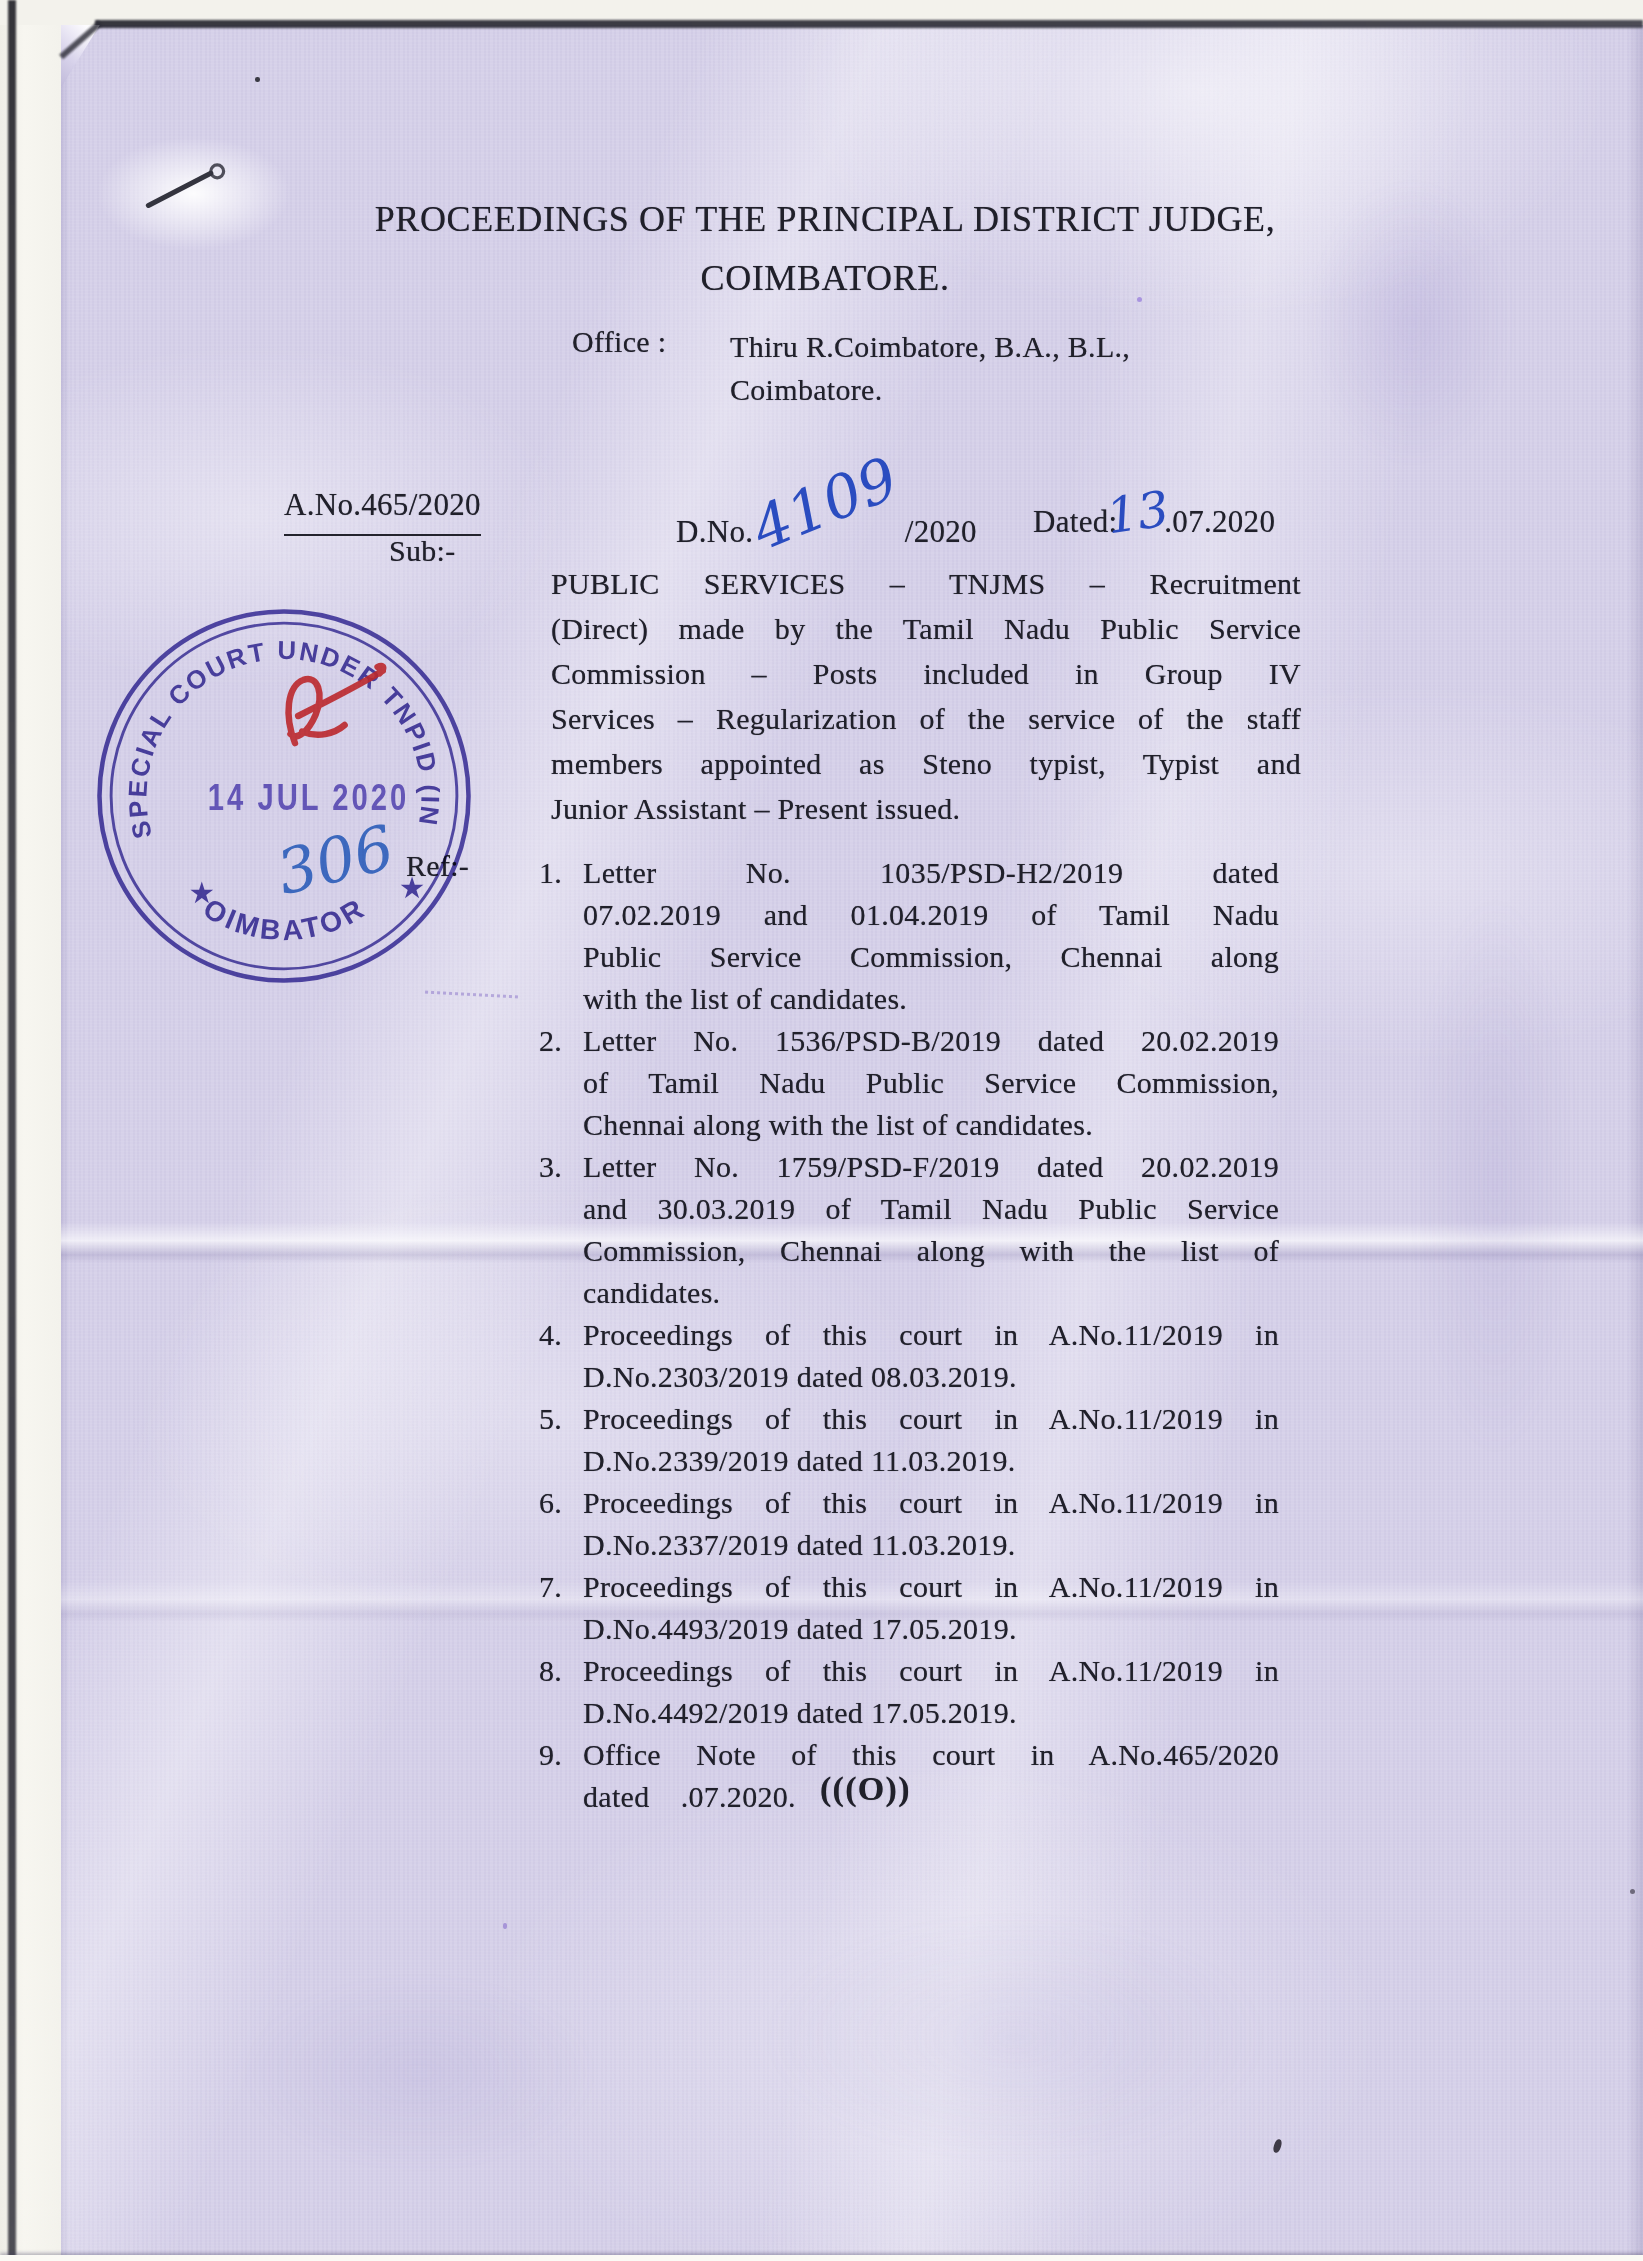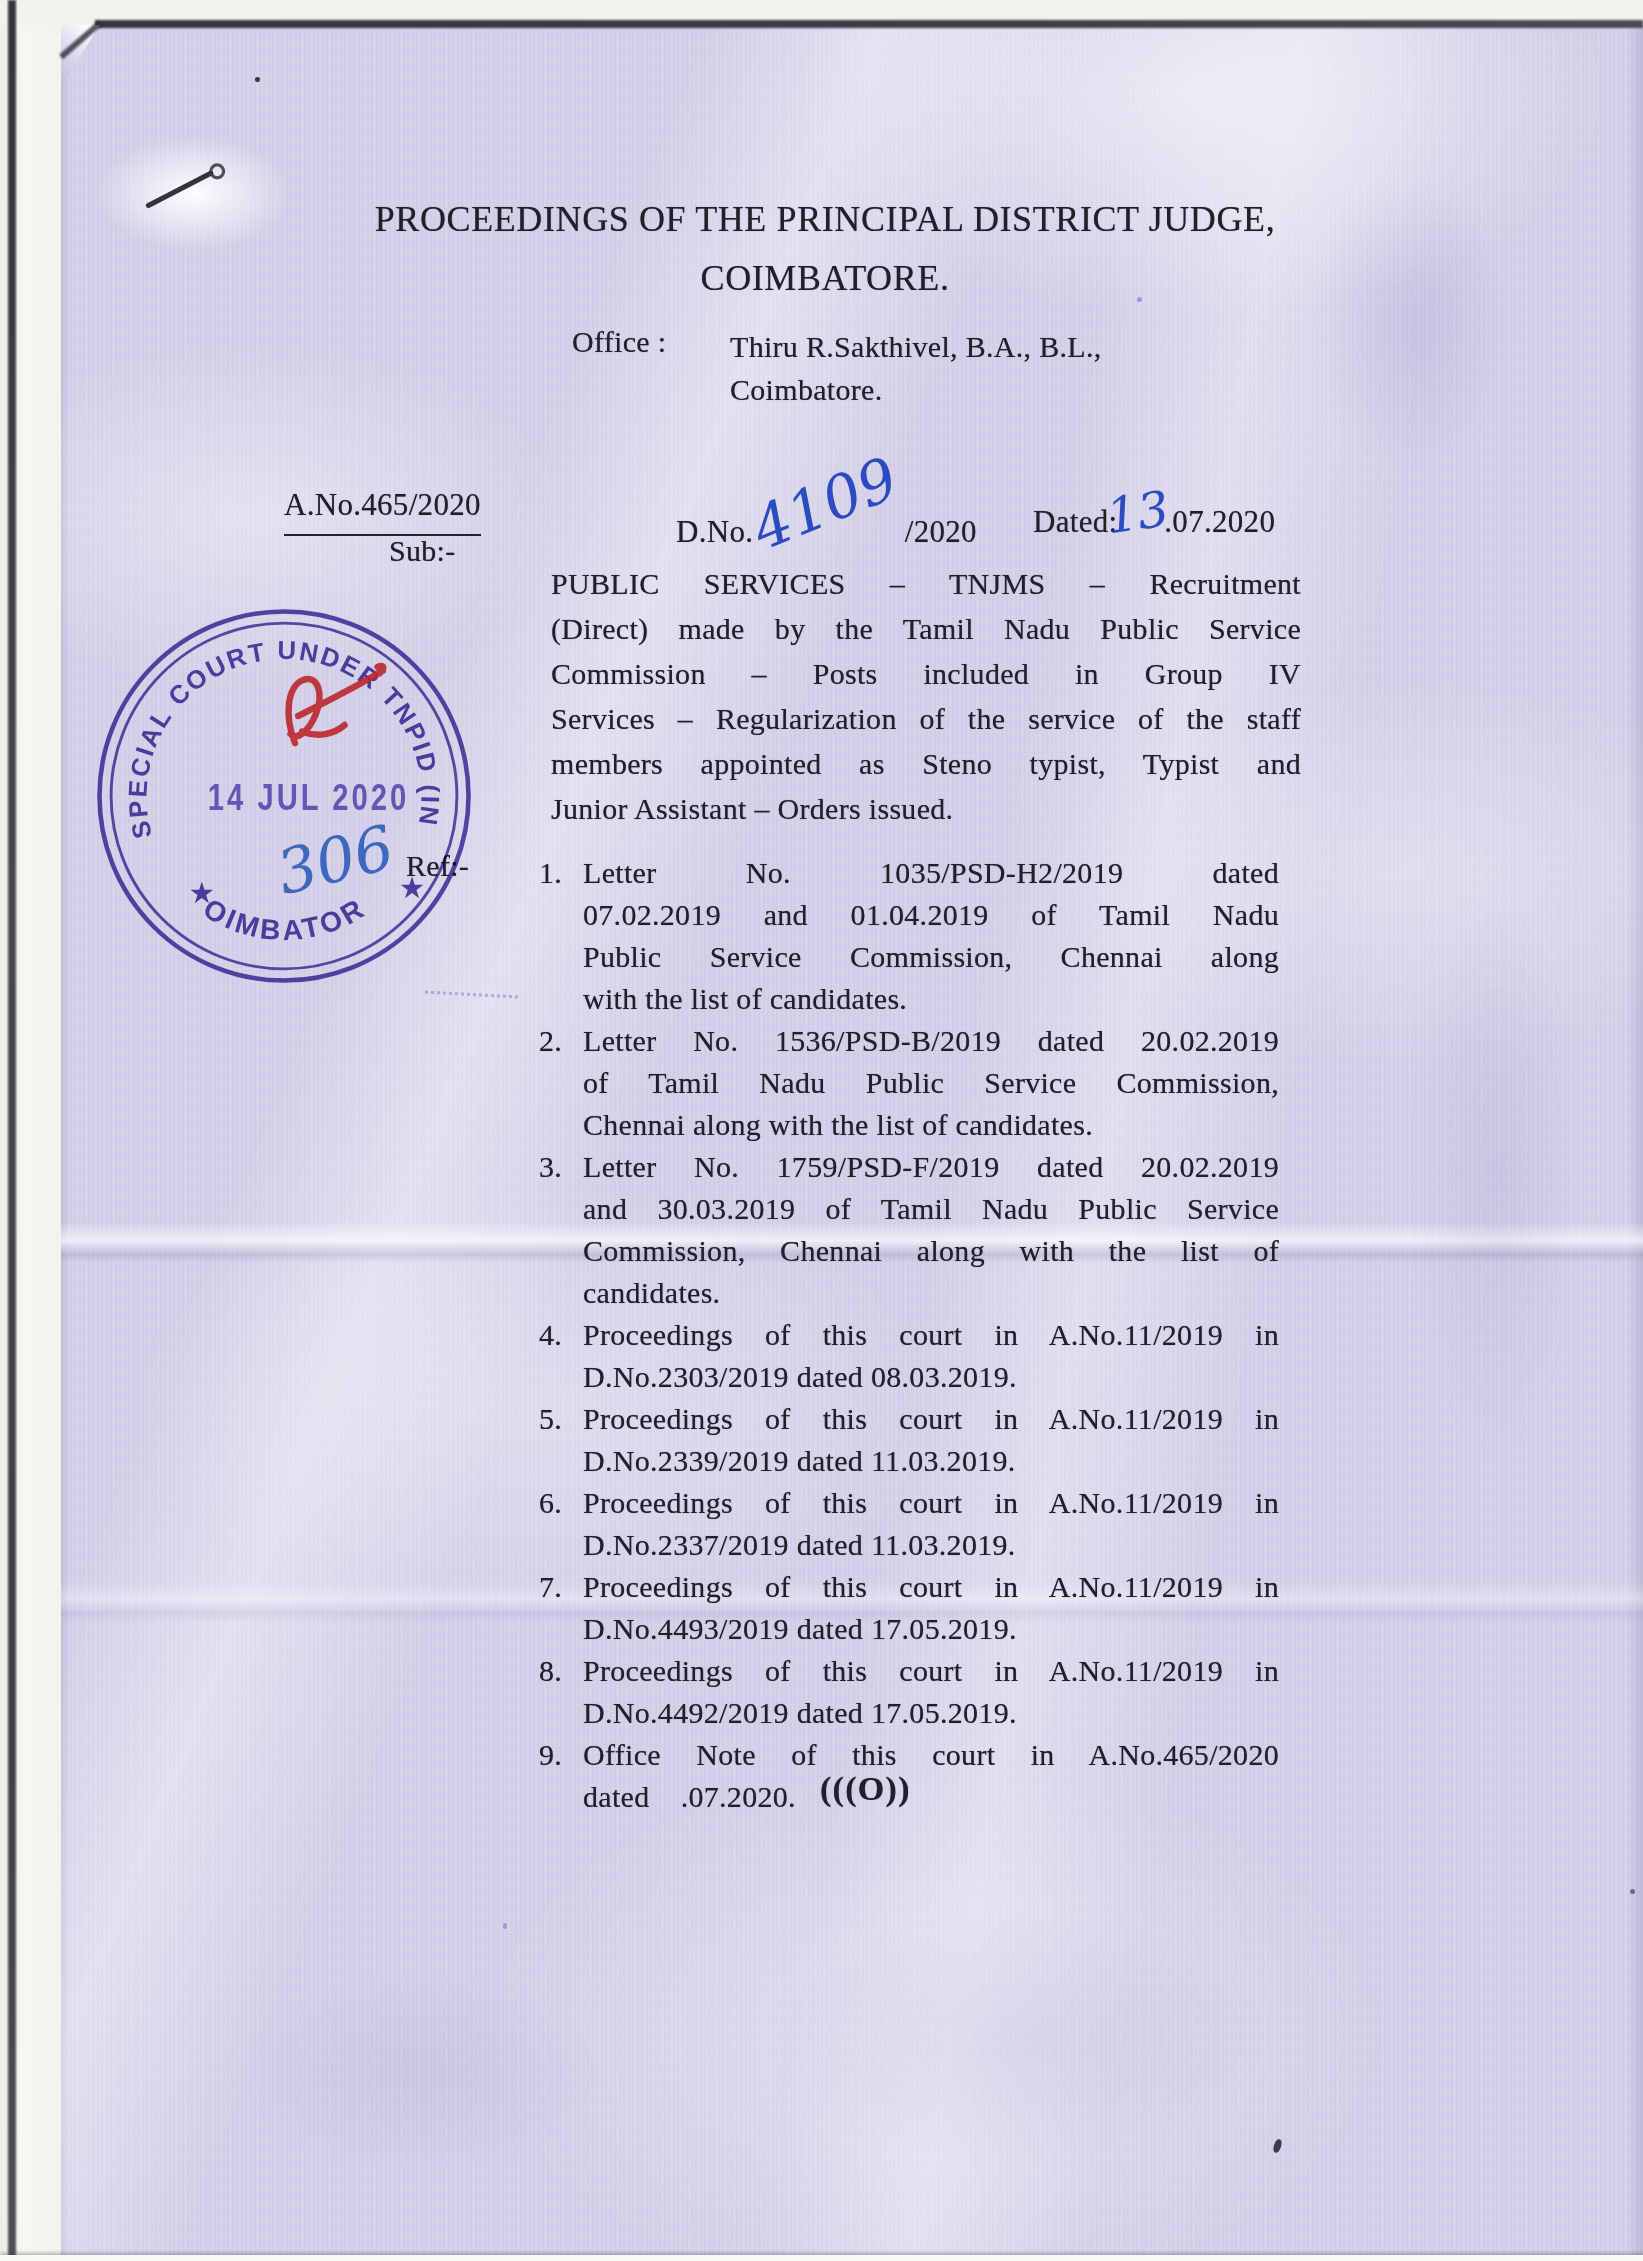--- a/index.html
+++ b/index.html
@@ -167,36 +167,36 @@
 <div class="speck" style="left:1630px; top:1889px; width:5.2px; height:5.2px; background:rgba(70,65,80,.7);"></div>
 <div class="speck" style="left:503px; top:1923px; width:3.9px; height:6.4px; background:rgba(120,90,200,.5);"></div>
 
 <div class="doc-title ink">
   <span>PROCEEDINGS OF THE PRINCIPAL DISTRICT JUDGE,</span>
   <span>COIMBATORE.</span>
 </div>
 
 <div class="present-label ink">Office :</div>
 <div class="present-block ink">
-  <span>Thiru R.Sakthivel, B.A., B.L.,</span>
+  <span>Thiru R.Coimbatore, B.A., B.L.,</span>
   <span>Coimbatore.</span>
 </div>
 
 <div class="case-line a-no ink">A.No.465/2020</div>
 <div class="case-line d-no ink"><span>D.No.</span><span class="hw hw-dno">4109</span><span>/2020</span></div>
 <div class="case-line dated ink"><span>Dated:</span><span class="hw hw-day">13</span><span>.07.2020</span></div>
 
 <div class="sub-label ink">Sub:-</div>
 <div class="subject-block ink">
   <div class="jl">PUBLIC SERVICES – TNJMS – Recruitment</div>
   <div class="jl">(Direct) made by the Tamil Nadu Public Service</div>
   <div class="jl">Commission – Posts included in Group IV</div>
   <div class="jl">Services – Regularization of the service of the staff</div>
   <div class="jl">members appointed as Steno typist, Typist and</div>
-  <div class="jl last">Junior Assistant – Orders issued.</div>
+  <div class="jl last">Junior Assistant – Present issued.</div>
 </div>
 
 <div class="ref-label ink">Ref:-</div>
 
 <ol class="ref-list ink">
   <li>
     <span class="ref-num">1.</span>
     <div class="jl">Letter No. 1035/PSD-H2/2019 dated</div>
     <div class="jl">07.02.2019 and 01.04.2019 of Tamil Nadu</div>
     <div class="jl">Public Service Commission, Chennai along</div>

